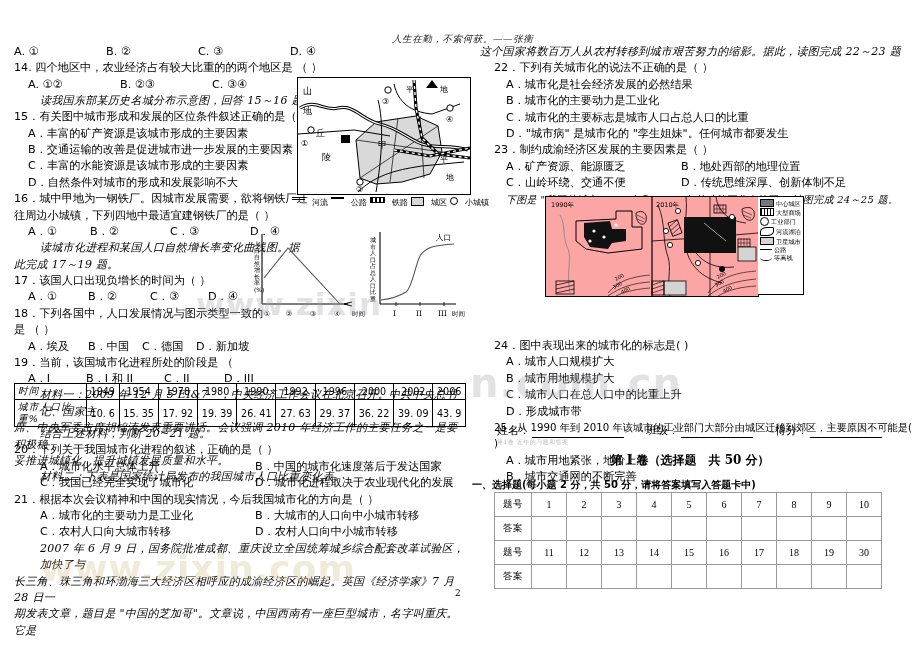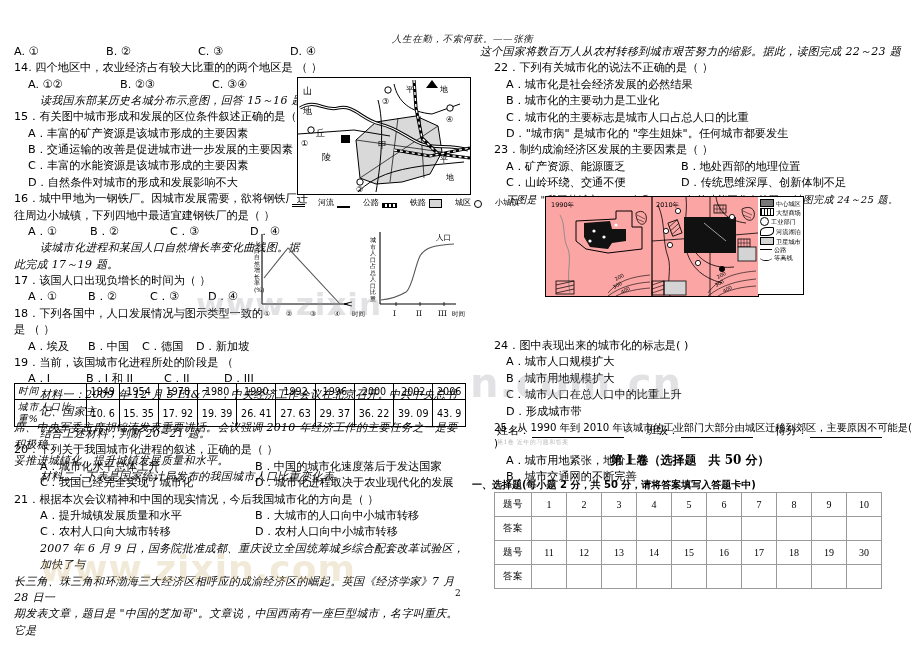--- a/index.html
+++ b/index.html
@@ -54,21 +54,21 @@
 
   
   .fig-citymap{
     position:absolute;left:297px;top:77px;width:172px;height:116px;
     border:1.4px solid #000;background:#fff;overflow:hidden;
   }
   .fig-legend{
     position:absolute;left:292px;top:196px;width:180px;height:13px;
     font-size:8px;display:flex;align-items:center;gap:3px;white-space:nowrap;
   }
-  .lg-item{display:flex;align-items:flex-end;gap:13px;}
+  .lg-item{display:flex;align-items:flex-start;gap:7px;}
   .lg-river{width:13px;height:4px;background:
      linear-gradient(#000 0 1px,transparent 1px 2px,#000 2px 3px,transparent 3px 4px);}
   .lg-road{width:13px;height:1.6px;background:#000;}
   .lg-rail{width:13px;height:3.5px;background:
      repeating-linear-gradient(90deg,#000 0 2.5px,#fff 2.5px 4px);border:.5px solid #000;}
   .lg-urban{width:11px;height:7px;background:#d7d7d7;border:1px solid #000;}
   .lg-town{width:6px;height:6px;border:1.2px solid #000;border-radius:50%;}
 
   
   .fig-charts{position:absolute;left:240px;top:226px;width:230px;height:105px;}
@@ -238,21 +238,21 @@
       <span>A．城市化水平总体上升</span>
       <span>B．中国的城市化速度落后于发达国家</span>
     </div>
     <div class="q indent2 wide-opt">
       <span>C．我国已经完全实现了城市化</span>
       <span>D．城市化进程取决于农业现代化的发展</span>
     </div>
 
     <div class="q">21．根据本次会议精神和中国的现实情况，今后我国城市化的方向是（     ）</div>
     <div class="q indent2 wide-opt">
-      <span>A．提升城镇发展质量和水平</span>
+      <span>A．城市化的主要动力是工业化</span>
       <span>B．大城市的人口向中小城市转移</span>
     </div>
     <div class="q indent2 wide-opt">
       <span>C．农村人口向大城市转移</span>
       <span>D．农村人口向中小城市转移</span>
     </div>
 
     <div class="hand indent2">2007 年 6 月 9 日，国务院批准成都、重庆设立全国统筹城乡综合配套改革试验区，加快了与</div>
     <div class="hand">长三角、珠三角和环渤海三大经济区相呼应的成渝经济区的崛起。英国《经济学家》7 月 28 日一</div>
     <div class="hand">期发表文章，题目是 "中国的芝加哥"。文章说，中国西南有一座巨型城市，名字叫重庆。它是</div>

